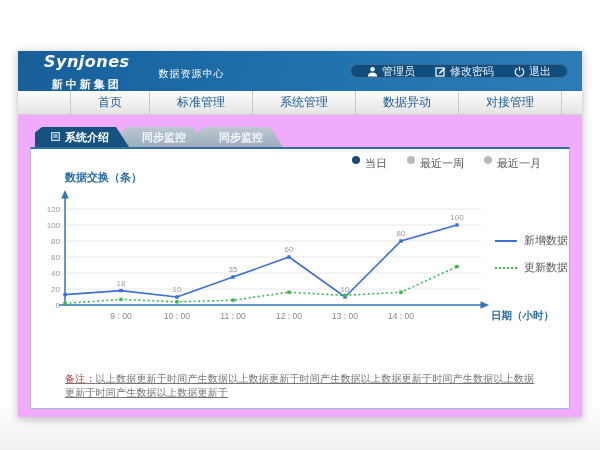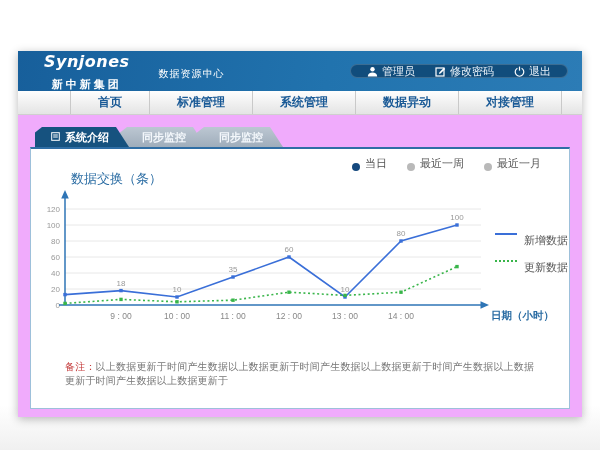--- a/index.html
+++ b/index.html
@@ -35,21 +35,21 @@
   }
   .hdr-act svg { display:block; }
   
   .nav {
     height:24px; flex:0 0 24px;
     background:linear-gradient(#fefefe,#e4e4e4);
     border-bottom:1px solid #cfcfcf;
     display:flex; padding-left:52px;
   }
   .nav-item {
-    font-size:12px; font-weight:bold; color:#1a5a96; line-height:23px;
+    font-size:12px; font-weight:normal; color:#1a5a96; line-height:23px;
     padding:0 27px; border-right:1px solid #c9c9c9; cursor:pointer;
   }
   .nav-item:first-child { border-left:1px solid #c9c9c9; }
   
   .content { flex:1; padding:12px 12px 15px; }
   .tabs { display:flex; margin-left:5px; height:20px; position:relative; z-index:5; }
   .tab {
     height:20px; line-height:20px; padding:0 20px 0 16px;
     font-size:11px; font-weight:bold; color:#f3f7fb; cursor:pointer;
     clip-path:polygon(0 100%, 0 28%, 7px 0, calc(100% - 13px) 0, 100% 100%);
@@ -57,35 +57,35 @@
   }
   .tab.active { background:#16527f; color:#fff; z-index:3; position:relative; }
   .tab.inactive { background:linear-gradient(#bcc7d2,#9fadbb); z-index:2; position:relative; margin-left:-9px; padding-left:22px;justify-content:flex-end; }
   .tab.inactive + .tab.inactive { z-index:1; }
   .panel {
     background:#fff; border:1px solid #9dc0da; border-top:2px solid #2f6ea5;
     height:262px; position:relative;
   }
   
   .filters { position:absolute; top:7px; right:28px; display:flex; gap:20px; }
-  .filter { display:flex; align-items:flex-end; gap:5px; font-size:11px; color:#555; cursor:pointer; }
+  .filter { display:flex; align-items:flex-start; gap:5px; font-size:11px; color:#555; cursor:pointer; }
   .dot { width:8px; height:8px; border-radius:50%; background:#b9b9b9; }
   .filter.sel .dot { background:#15497e; }
-  .ylabel { position:absolute; left:40px; top:21px; font-size:13px; font-weight:normal; color:#2a6ca3; }
+  .ylabel { position:absolute; left:34px; top:21px; font-size:11px; font-weight:bold; color:#2a6ca3; }
   .chart-wrap { position:absolute; left:14px; top:38px; width:534px; height:148px; }
   svg text { font-family:"Liberation Sans", sans-serif; }
   
   .series-legend { position:absolute; left:464px; top:84px; }
-  .sl-row { display:flex; gap:7px; margin-bottom:12px; cursor:pointer; }
+  .sl-row { display:flex; align-items:center; gap:7px; margin-bottom:12px; cursor:pointer; }
   .sl-swatch { width:22px; height:0; }
   .sl-swatch.solid  { border-top:2px solid #3a6fd8; }
   .sl-swatch.dotted { border-top:2px dotted #39b54a; }
   .sl-label { font-size:11px; color:#555; }
   
-  .note { position:absolute; left:34px; top:211px; right:30px; font-size:10px; color:#777; letter-spacing:.2px; }
+  .note { position:absolute; left:34px; top:223px; right:30px; font-size:10px; color:#777; letter-spacing:.2px;text-decoration:underline; }
   .note .red { color:#c43b3b; }
 </style>
 </head>
 <body>
 
 <div class="window">
 
   <div class="hdr">
     <div class="logo">
       <span class="l1">Synjones</span>

